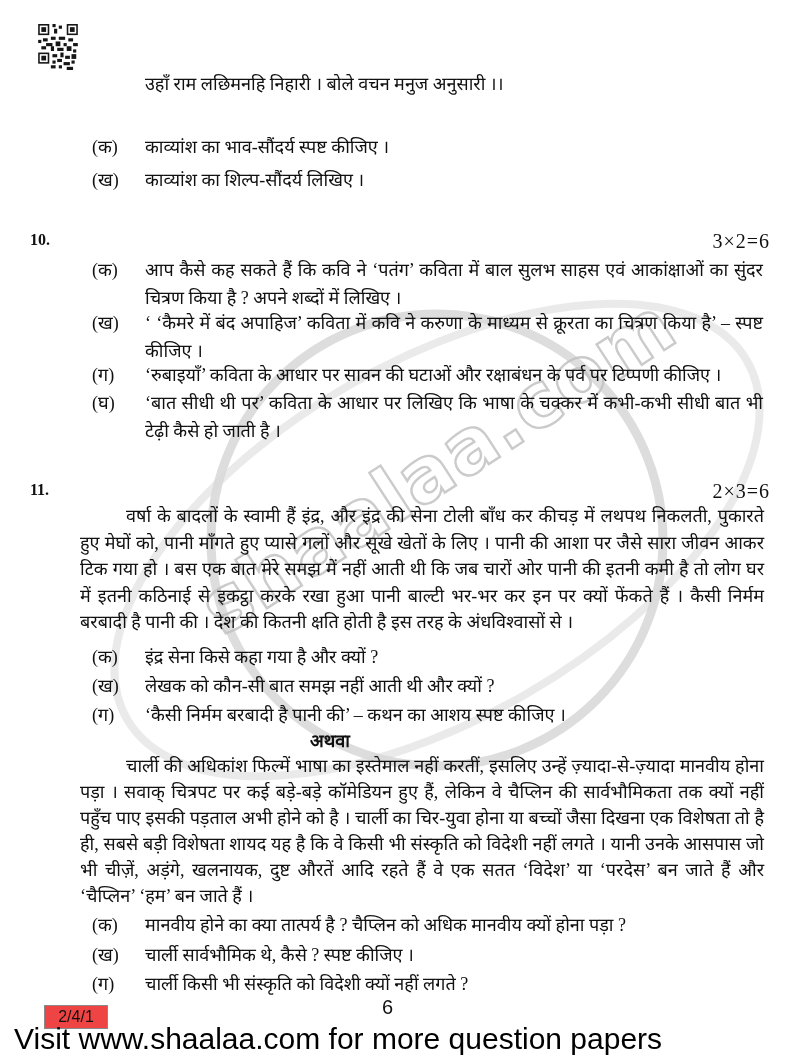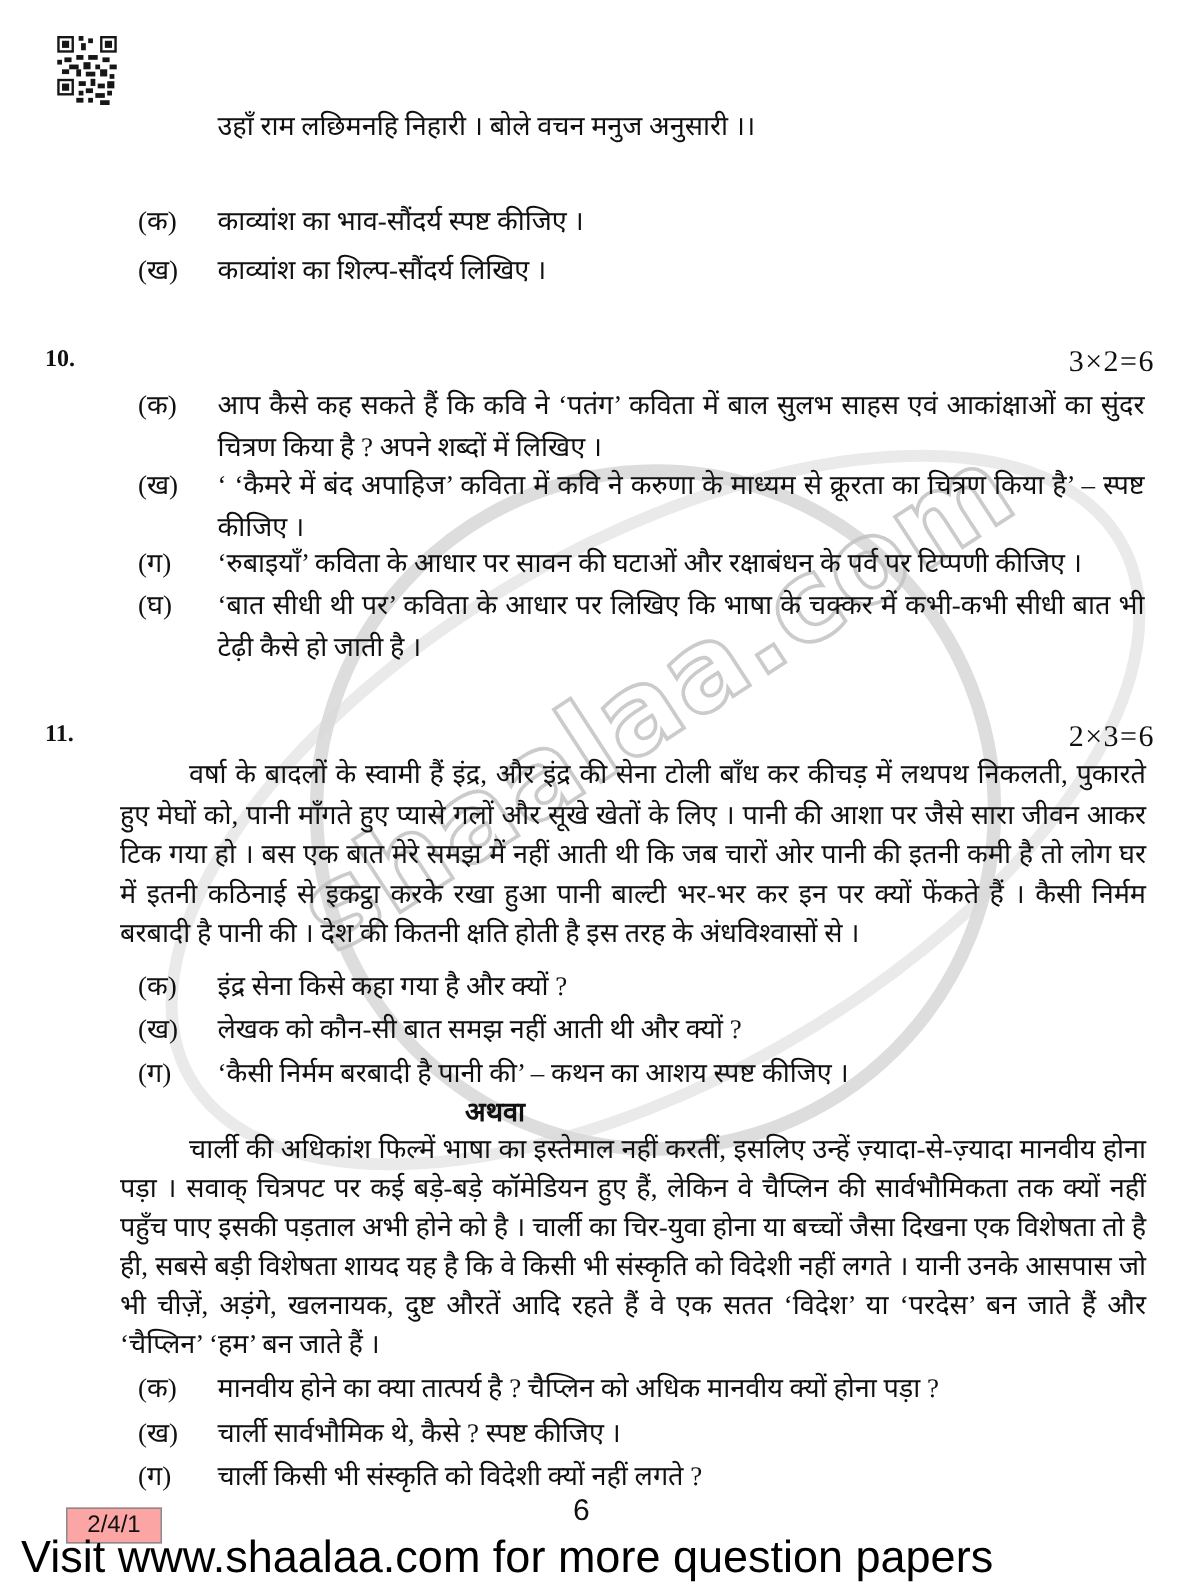--- a/index.html
+++ b/index.html
@@ -19,21 +19,21 @@
   .q-text.nojust{text-align:left;}
   .q-num{left:30px;font-weight:bold;font-size:16px;}
   .q-intro{left:92px;width:560px;}
   .emph{font-weight:bold;font-style:italic;}
   .marks{right:30px;font-size:20px;letter-spacing:1px;}
   .passage{left:80px;width:684px;text-align:justify;text-indent:46px;line-height:26.5px;}
   .or-sep{left:0;width:660px;text-align:center;font-weight:bold;font-size:18px;}
   .footer-sans{font-family:"Liberation Sans","DejaVu Sans",sans-serif;}
   .paper-code-box{
     left:44px;top:1005px;width:62px;height:22px;border:1px solid #8a8a8a;
-    text-align:center;font-size:16px;line-height:22px;background:#fca5a5;
+    text-align:center;font-size:16px;line-height:22px;background:#ef4444;
   }
   .page-num{left:382px;top:996px;font-size:20px;}
   .visit-line{left:14px;top:1022px;font-size:30px;color:#000;text-decoration:none;white-space:nowrap;}
 </style>
 </head>
 <body>
 
 <div class="wm">
   <svg width="800" height="1060" viewBox="0 0 800 1060">
     <circle cx="437" cy="540" r="226" fill="none" stroke="#d2d2d2" stroke-width="9" opacity="0.75"></circle>

